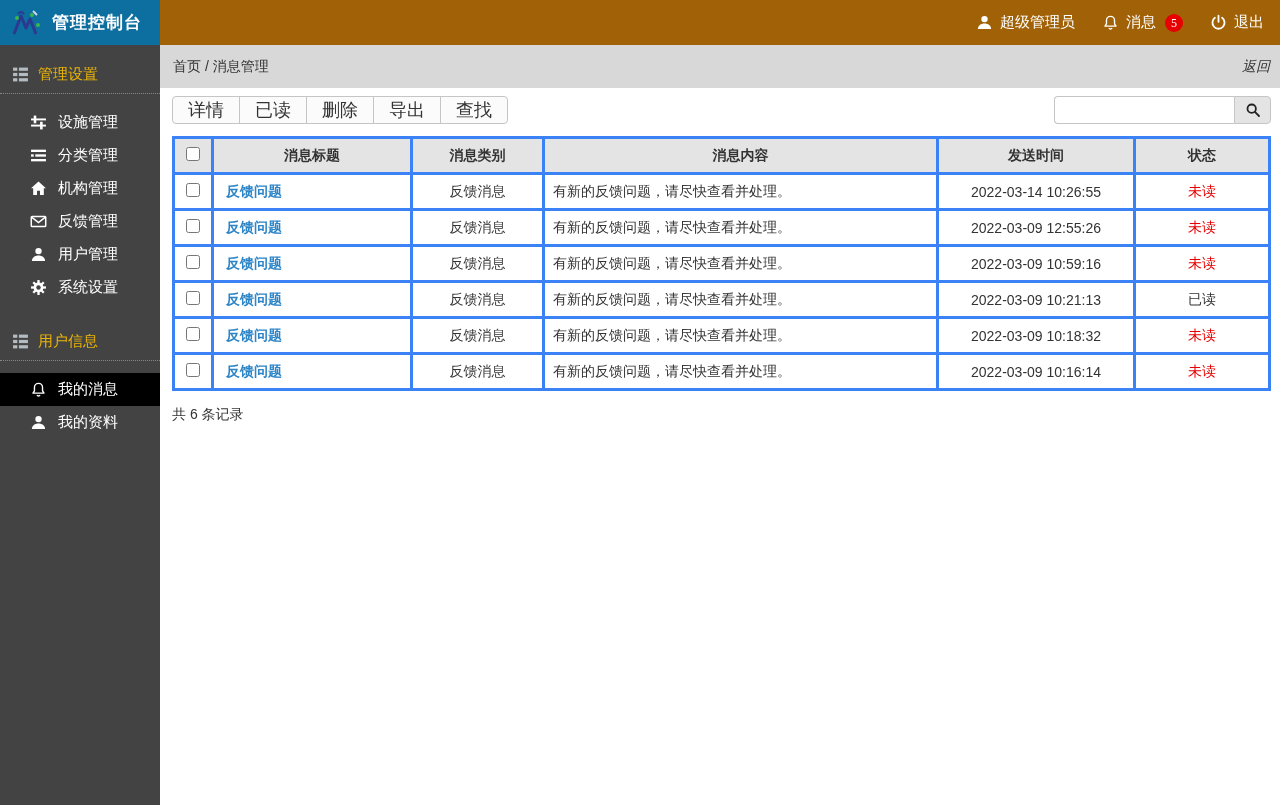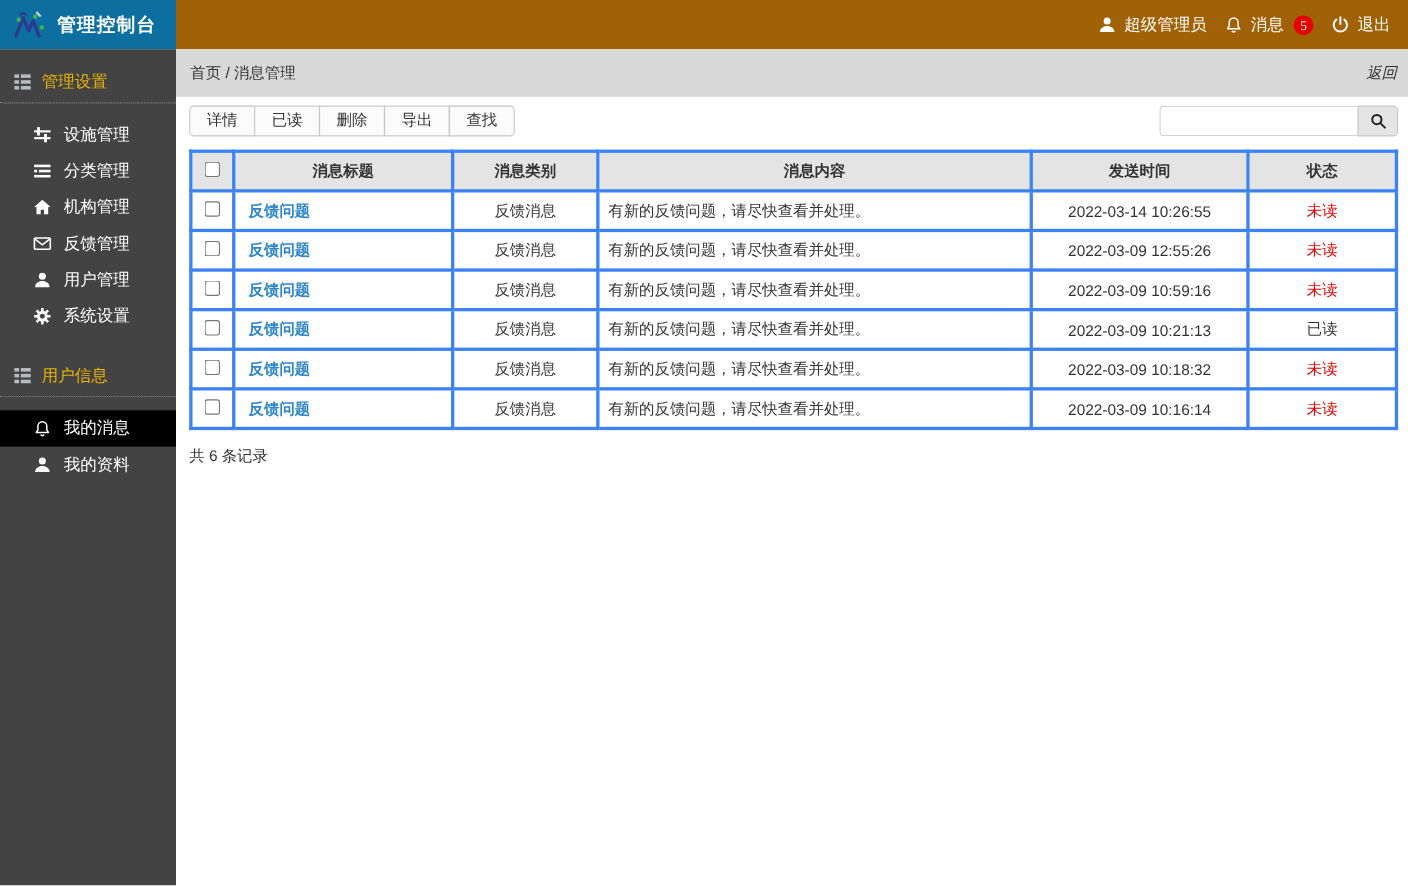--- a/index.html
+++ b/index.html
@@ -5,42 +5,42 @@
   * { margin:0; padding:0; box-sizing:border-box; }
   html,body { width:1280px; height:805px; }
   body {
     font-family:"Liberation Sans","DejaVu Sans",sans-serif;
     font-size:14px; color:#333; background:#fff; overflow:hidden;
   }
   
   .header { height:45px; display:flex; background:#a16207; }
   .logo-area { width:160px; flex-shrink:0; background:#0d6fa0; display:flex; align-items:center; gap:8px; padding-left:10px; }
   .logo-text { color:#fff; font-size:17px; font-weight:bold; letter-spacing:1px; }
-  .header-right { margin-left:auto; display:flex; align-items:center; gap:16px; padding-right:16px; color:#fff; font-size:15px;font-family:Liberation Serif, serif; }
+  .header-right { margin-left:auto; display:flex; align-items:center; gap:27px; padding-right:16px; color:#fff; font-size:15px;font-family:Liberation Serif, serif; }
   .header-item { display:flex; align-items:center; gap:7px; cursor:pointer; }
   .header-item .icon { color:#fff; }
   .badge { background:#e60000; color:#fff; border-radius:50%; min-width:18px; height:18px; line-height:18px; text-align:center; font-size:12px; margin-left:2px; }
   
   .main { display:flex; height:760px; }
   .sidebar { width:160px; flex-shrink:0; background:#434343; padding-top:8px; }
   .side-title { display:flex; align-items:center; gap:9px; color:#eab308; font-size:15px; padding:12px 12px 9px 12px; border-bottom:1px dotted #81878a; margin-bottom:12px; }
   .side-title .icon { color:#b4bcc2; }
   .side-item { display:flex; align-items:center; gap:11px; height:33px; padding-left:30px; color:#fff; font-size:15px; cursor:pointer; }
   .side-item.active { background:#000000; }
   .side-section + .side-section { margin-top:16px; }
   .icon { display:inline-flex; width:17px; height:17px; align-items:center; justify-content:center; flex-shrink:0; }
   .icon svg { width:100%; height:100%; }
   .content { flex:1; display:flex; flex-direction:column; background:#fff; }
   
   .breadcrumb-bar { height:43px; background:#d8d8d8; display:flex; align-items:center; justify-content:space-between; padding:0 13px; font-size:14px; color:#333; }
   .back-link { color:#333; text-decoration:none; cursor:pointer;font-style:italic; }
   
   .toolbar { display:flex; justify-content:space-between; align-items:flex-start; padding:8px 12px 0 12px; height:48px; }
   .btn-group { display:inline-flex; }
-  .tb-btn { height:28px; padding:0 15px; background:#fbfbfb; border:1px solid #c5c5c5; font-size:14px; color:#333; cursor:pointer; margin-left:-1px; font-family:Liberation Sans, sans-serif; }
+  .tb-btn { height:28px; padding:0 15px; background:#fbfbfb; border:1px solid #c5c5c5; font-size:18px; color:#333; cursor:pointer; margin-left:-1px; font-family:Liberation Sans, sans-serif; }
   .tb-btn:first-child { border-radius:4px 0 0 4px; margin-left:0; }
   .tb-btn:last-child { border-radius:0 4px 4px 0; }
   .search-box { display:flex; }
   .search-input { width:180px; height:28px; border:1px solid #c5c5c5; border-right:none; border-radius:4px 0 0 4px; padding:0 8px; font-size:14px; outline:none; font-family:inherit; }
   .search-btn { width:37px; height:28px; border:1px solid #c5c5c5; background:#e4e4e4; border-radius:0 4px 4px 0; cursor:pointer; display:flex; align-items:center; justify-content:center; }
   
   .msg-table { margin:0 12px; width:1096px; border-collapse:collapse; table-layout:fixed; }
   .msg-table th, .msg-table td { border:3px solid #3b82f6; height:36px; font-size:14px; overflow:hidden; white-space:nowrap; }
   .msg-table th { background:#e4e4e4; font-weight:bold; text-align:center; color:#333; }
   .col-check { text-align:center; }

